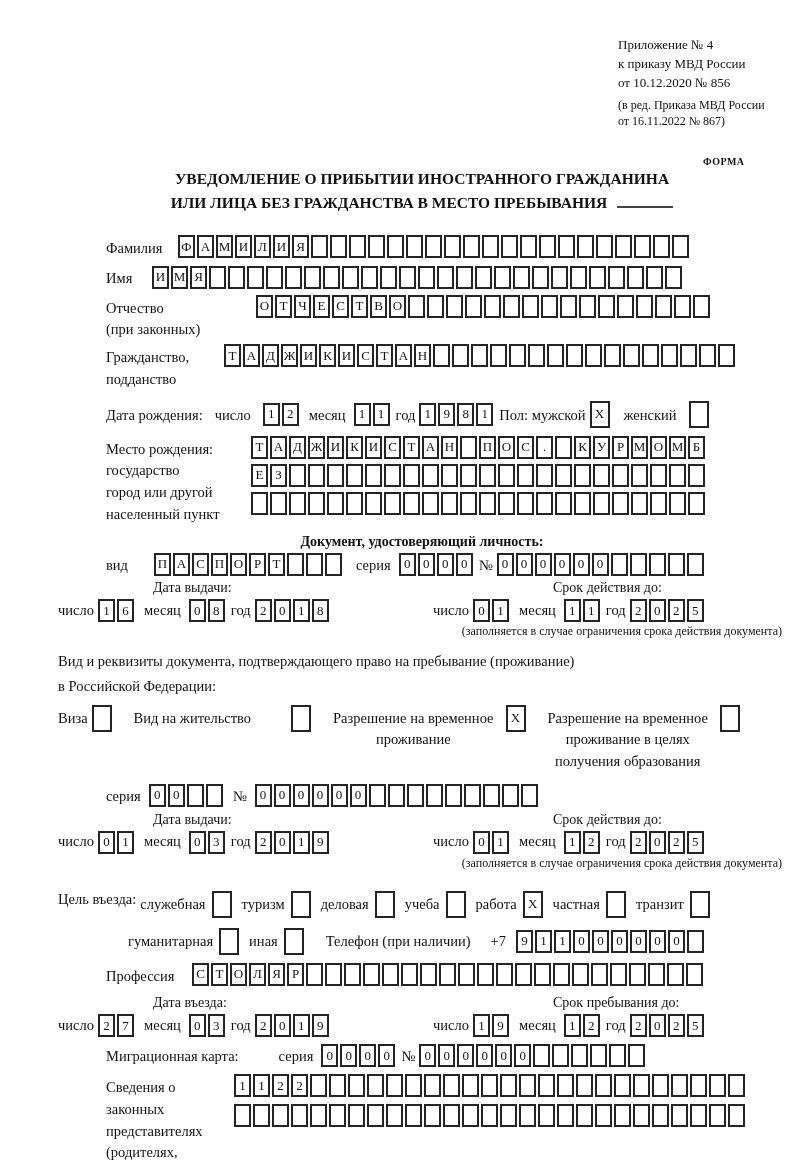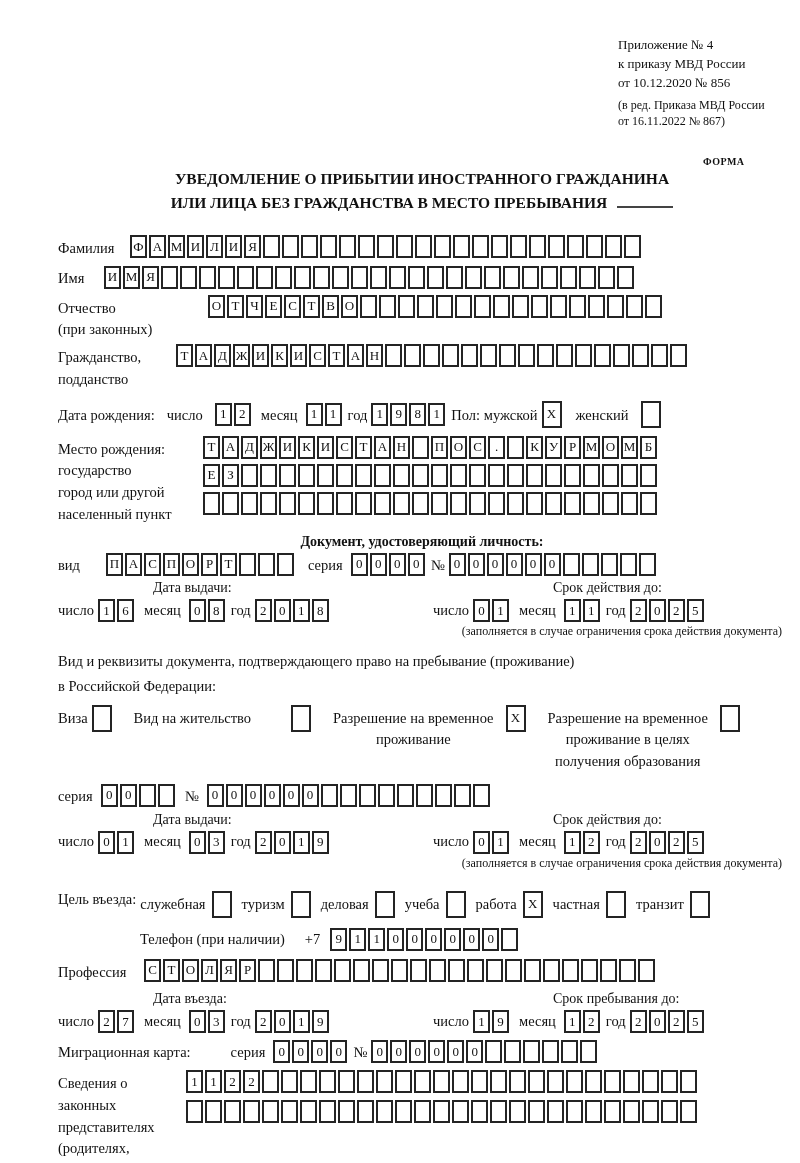--- a/index.html
+++ b/index.html
@@ -15,21 +15,21 @@
   .hdr { margin-left:560px; font-size:13px; line-height:1.45; }
   .hdr .small { font-size:12px; margin-top:4px; line-height:1.4; }
   .forma { margin-top:26px; margin-left:645px; font-weight:bold; font-size:10px; letter-spacing:.5px; }
 
   
   .title { text-align:center; font-weight:bold; font-size:15.5px; line-height:1.55; margin-top:0; }
   .title .blank { display:inline-block; width:56px; border-bottom:2px solid #444; height:14px; margin-left:10px; }
   .sec-head { font-weight:bold; font-size:14.5px; margin-top:22px; margin-left:4px; }
 
   
-  .frow { display:flex; align-items:flex-start; margin-top:6px; }
+  .frow { display:flex; align-items:flex-start; margin-top:6px;margin-left:48px; }
   .flabel { font-size:14.5px; white-space:pre-line; line-height:1.5; padding-top:3px; flex:none; }
   .cells { display:inline-flex; flex-wrap:nowrap; flex:none; }
   .cb {
     display:inline-flex; align-items:center; justify-content:center;
     width:17px; height:23px; border:2px solid #242424; margin-right:2px;
     font-size:13px; flex:none; background:#fff;
   }
   .cb-lg .cb, .cb.big { width:20px; height:27px; }
   .gap4{width:4px;flex:none}.gap8{width:8px;flex:none}.gap12{width:12px;flex:none}.gap20{width:20px;flex:none}
 
@@ -578,20 +578,26 @@
         <span class="olabel">работа</span>
         <span class="cb big" style="margin-left: 6px; margin-right: 10px;">X</span>
         <span class="olabel">частная</span>
         <span class="cb big" style="margin-left: 6px; margin-right: 10px;"></span>
         <span class="olabel">транзит</span>
         <span class="cb big" style="margin-left: 6px; margin-right: 10px;"></span>
       </span>
   </div>
 
   <div class="purpose-row" style="margin-left:70px;">
+    <span style="display:flex;align-items:center;">
+        <span class="olabel">гуманитарная</span>
+        <span class="cb big" style="margin-left: 6px; margin-right: 10px;"></span>
+        <span class="olabel">иная</span>
+        <span class="cb big" style="margin-left: 6px; margin-right: 10px;"></span>
+      </span>
     <span class="gap12"></span>
     <span class="olabel">Телефон (при наличии)</span>
     <span class="gap20"></span>
     <span class="olabel">+7</span>
     <span class="gap4"></span>
     <span class="cells">
         <span class="cb">9</span>
         <span class="cb">1</span>
         <span class="cb">1</span>
         <span class="cb">0</span>

